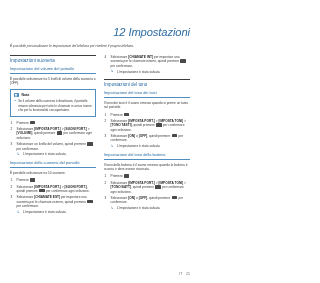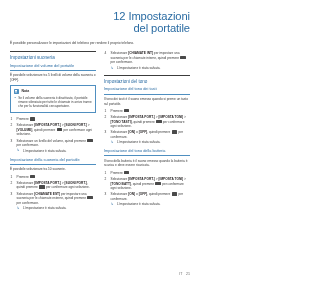--- a/index.html
+++ b/index.html
@@ -17,22 +17,23 @@
   }
   .page {
     width: 200px;
     height: 283px;
     position: relative;
     box-sizing: border-box;
     padding: 0;
   }
   
   .title-block {
-    padding: 10px 10px 0 10px;
+    padding: 26px 10px 0 10px;
     text-align: right;
+    font-style: italic;
   }
   .chapter-title {
     font-size: 11.2px;
     line-height: 12.4px;
     color: #2b6ca3;
     font-weight: 400;
     letter-spacing: -0.1px;
   }
   .chapter-intro {
     margin-top: 6px;
@@ -205,21 +206,20 @@
     color: #6a6a6a;
   }
 </style>
 </head>
 <body>
 
 <div class="page">
 
   <div class="title-block">
     <div class="chapter-title">12 Impostazioni</div>
-    <div class="chapter-title">del portatile</div>
     <div class="chapter-intro">È possibile personalizzare le impostazioni del telefono per rendere il proprio telefono.</div>
   </div>
 
   <div class="columns">
 
     <div class="col">
 
       <div class="sect-head first">Impostazioni suoneria</div>
 
       <div class="sub-head first">Impostazione del volume del portatile</div>

